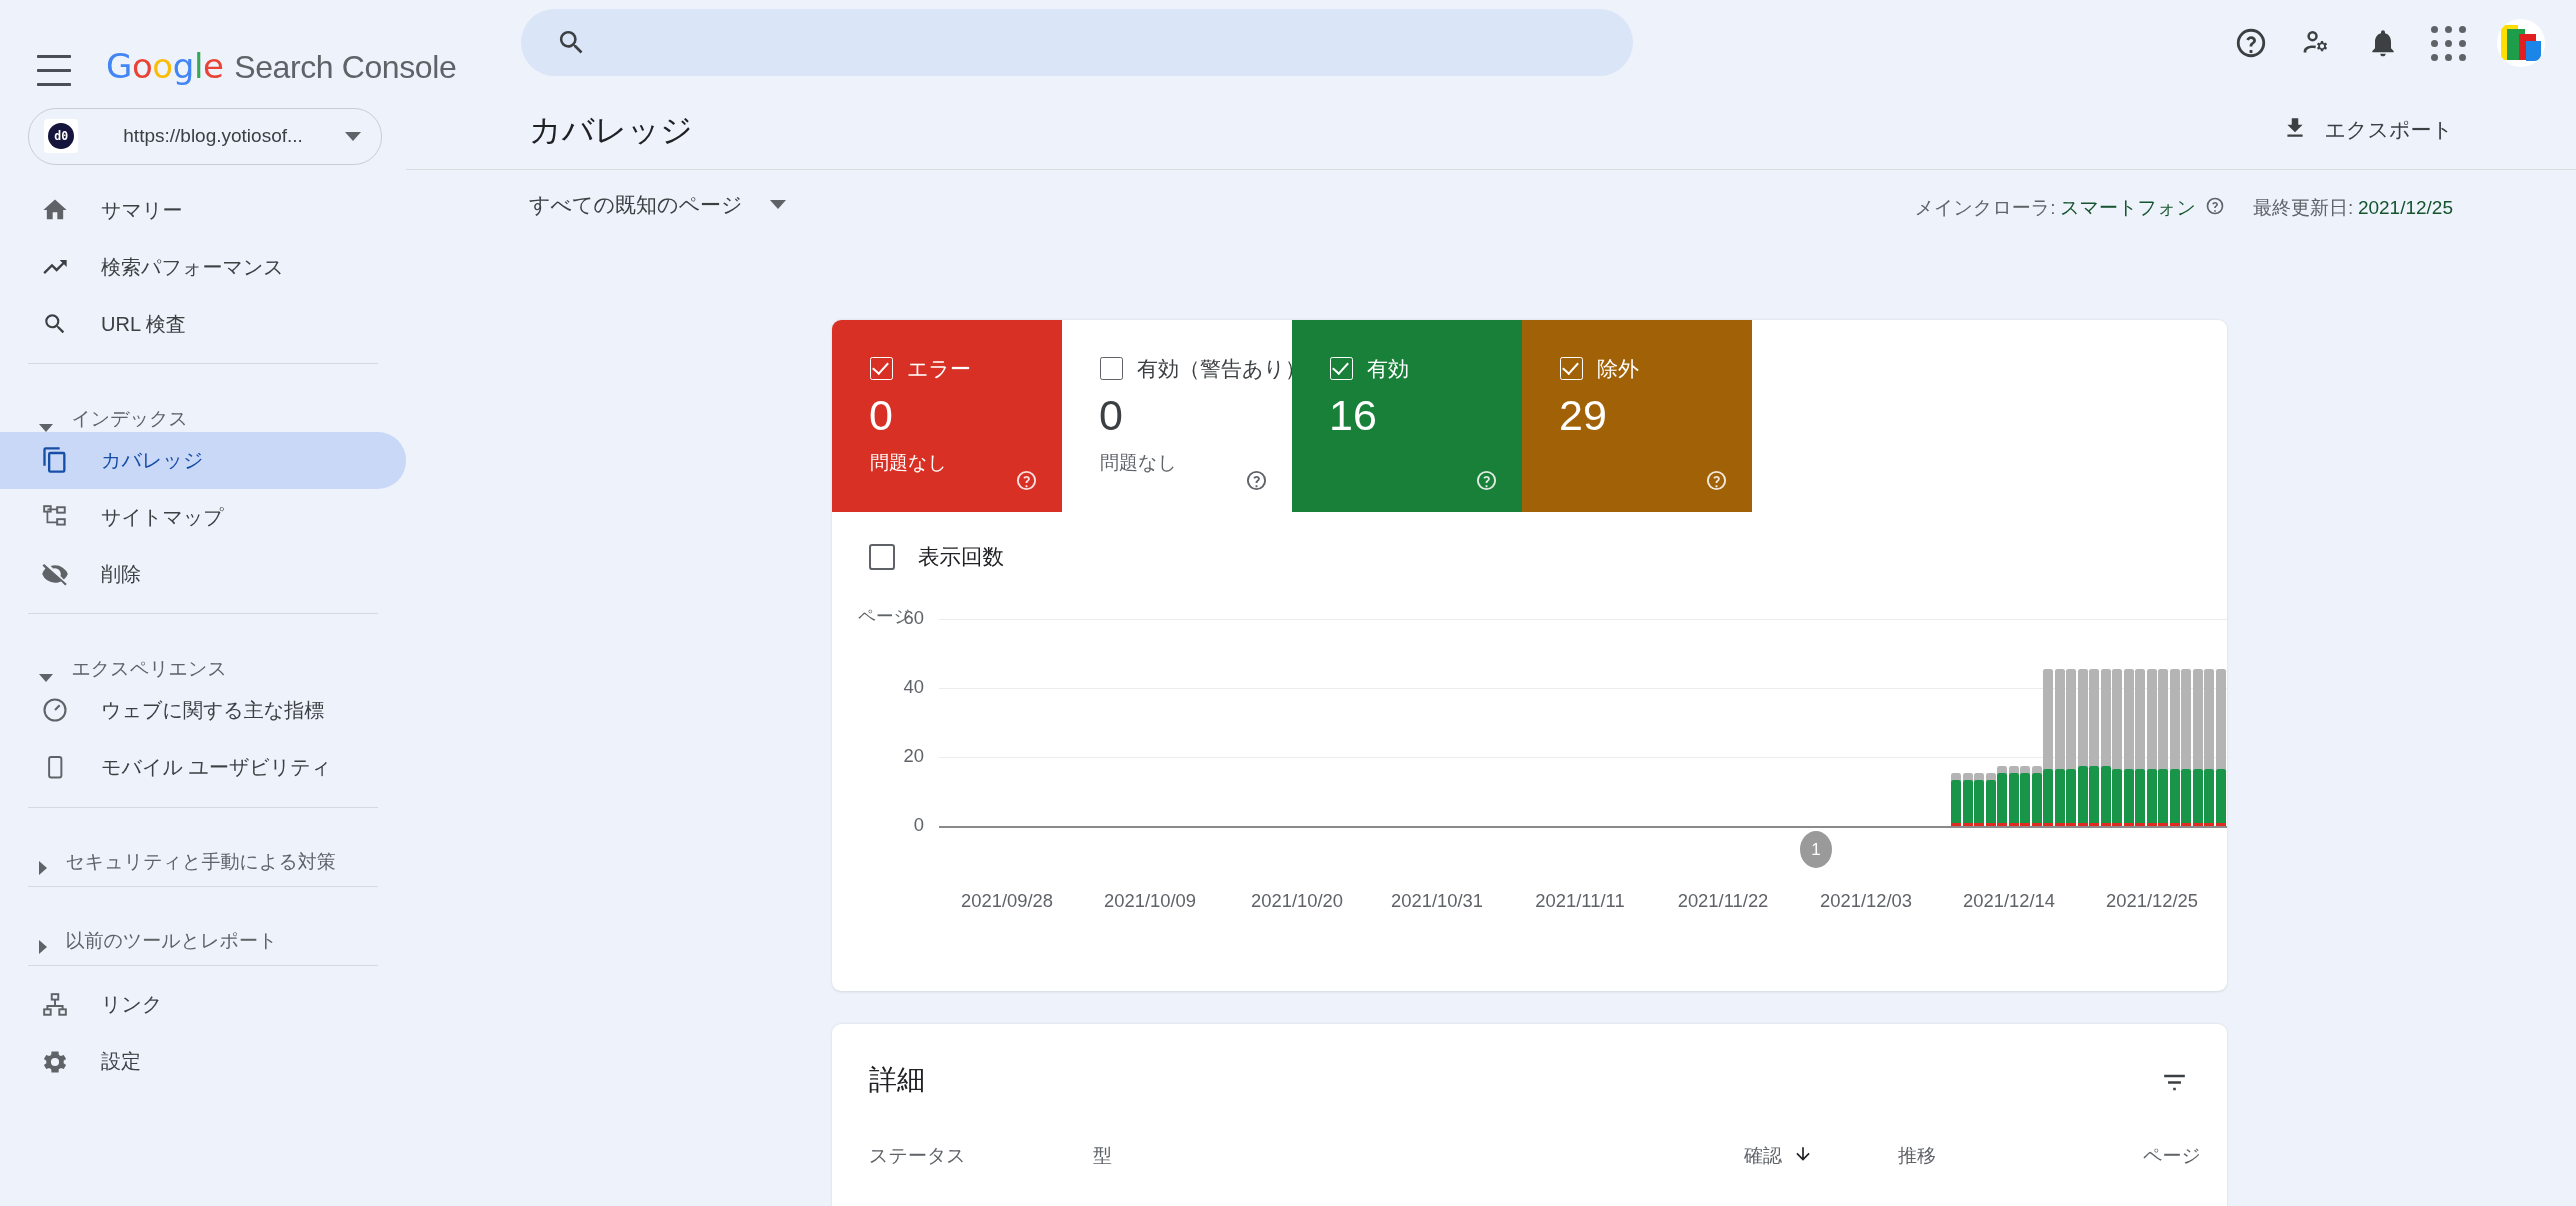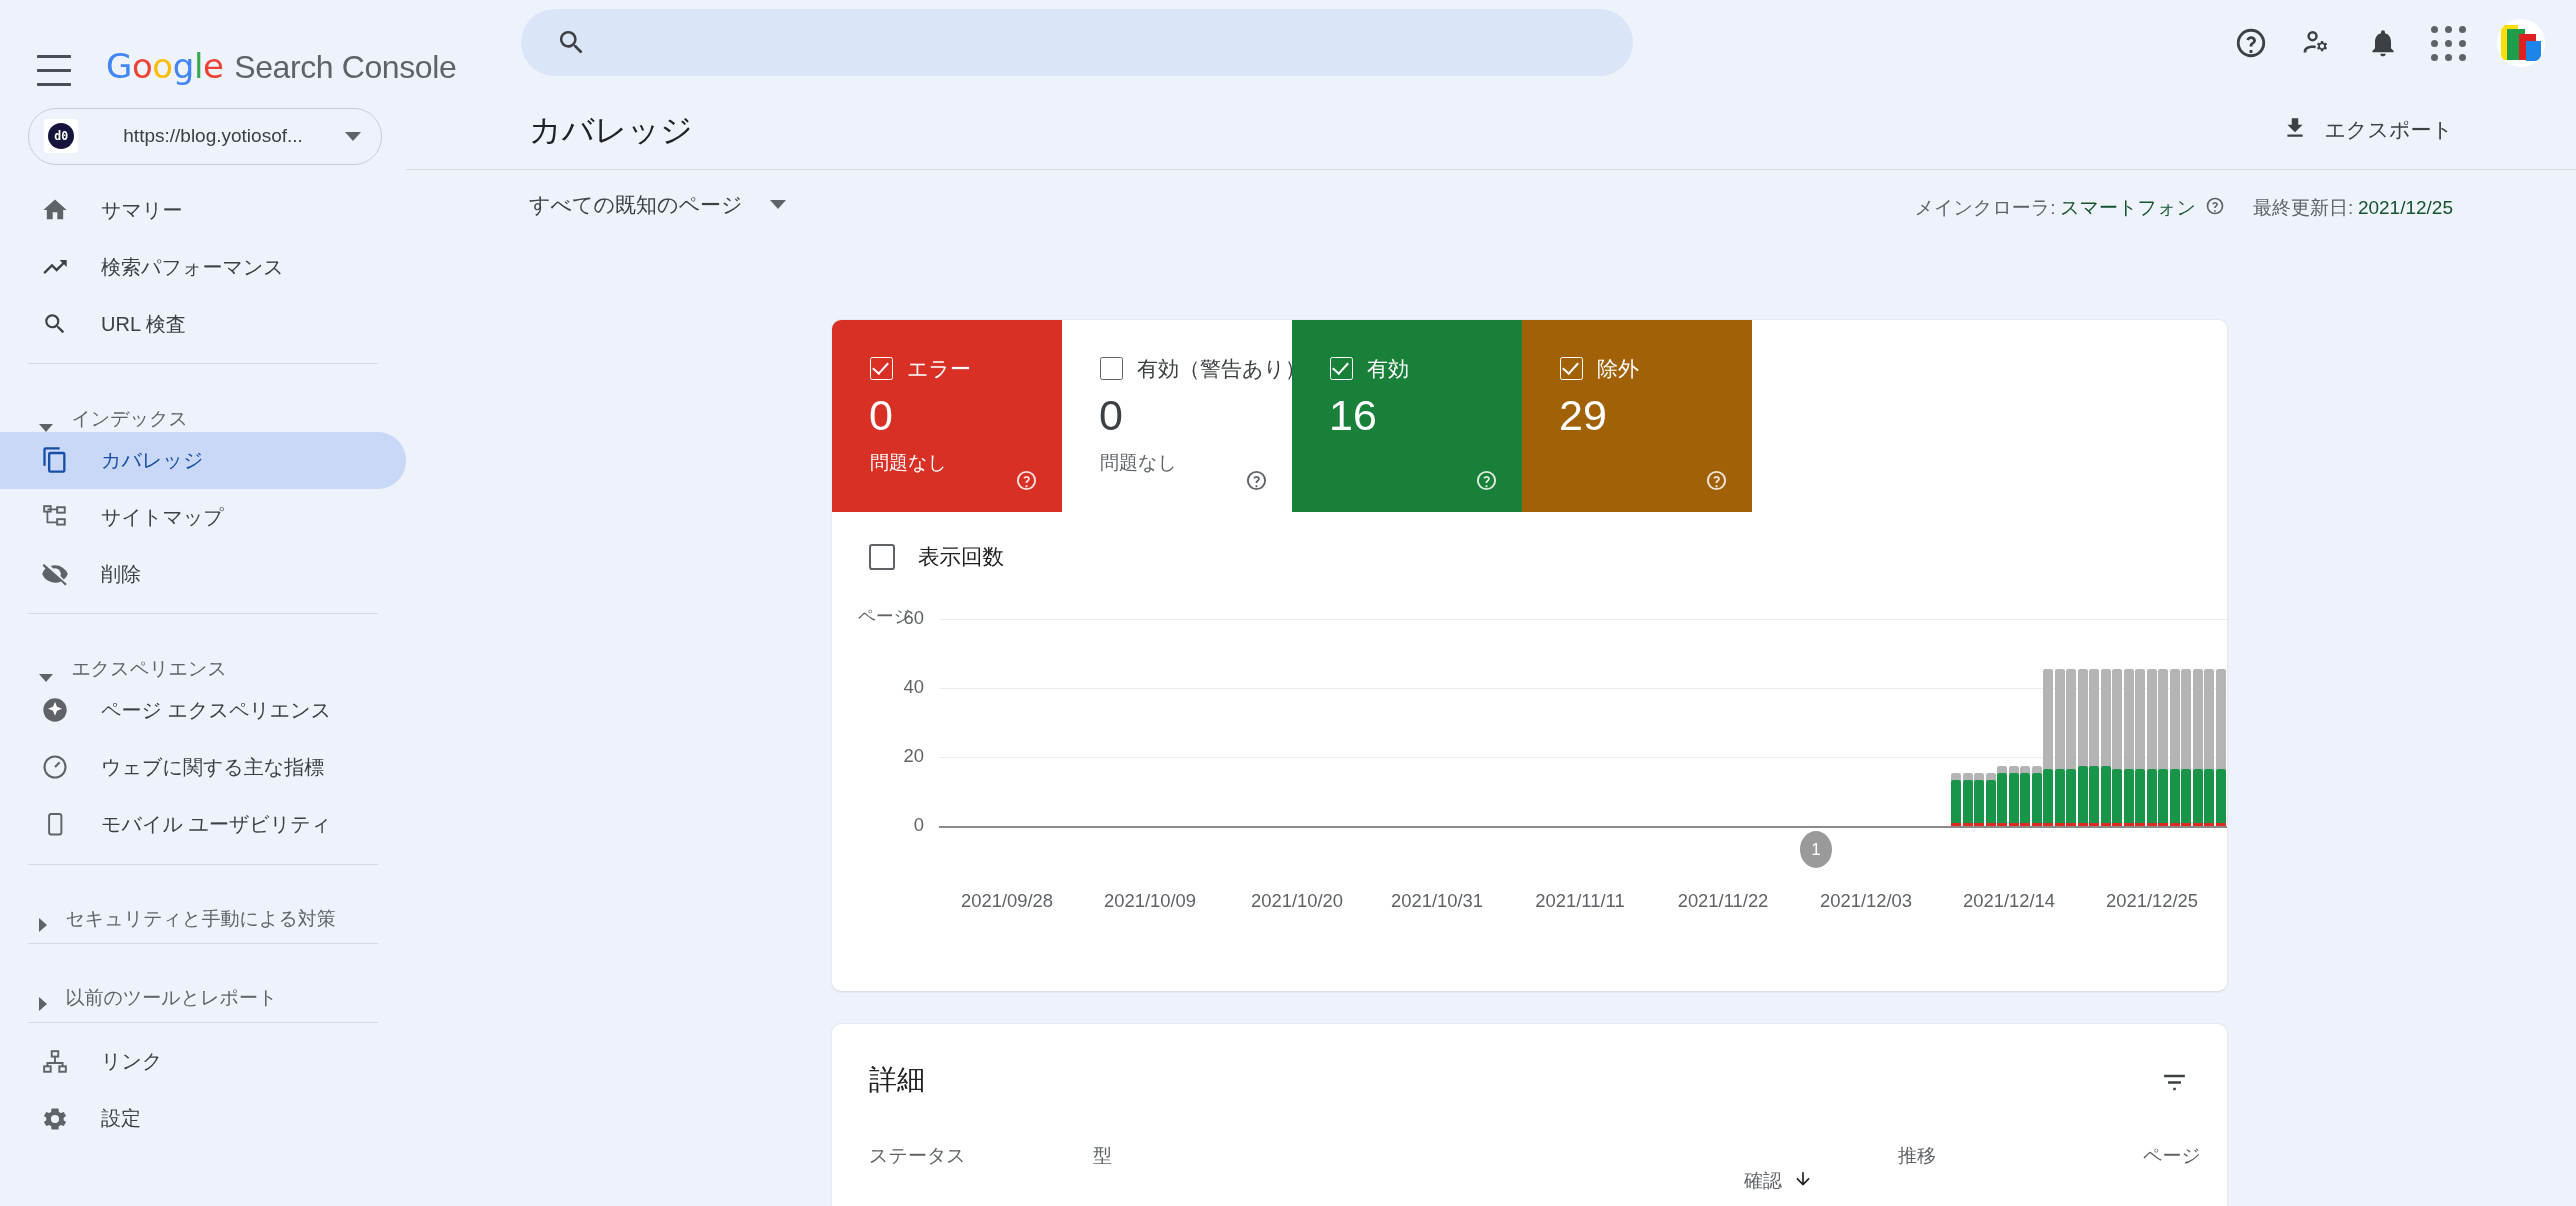--- a/index.html
+++ b/index.html
@@ -143,21 +143,21 @@
   #xaxis { position:absolute; left:107px; top:552px; width:1288px; height:46px; }
   .xtick { position:absolute; font-size:18.4px; color:#5f6368; white-space:nowrap;
     transform:translateX(-50%); }
 
   
   #detailcard { position:absolute; left:832px; top:1024px; width:1395px; height:184px;
     background:#fff; border-radius:9.2px 9.2px 0 0; box-shadow:0 0.8px 2.3px rgba(60,64,67,.15); overflow:hidden; }
   #detailtitle { position:absolute; left:37px; top:37px; font-size:28px; color:#202124; }
   #filtericon { position:absolute; right:37px; top:43px; cursor:pointer; }
   .thead { position:absolute; top:119px; font-size:19px; color:#5f6368; white-space:nowrap; }
-  #th0{left:37px;} #th1{left:261px;} #th2{left:912px;display:flex;align-items:center;margin-top:25px;}
+  #th0{left:37px;} #th1{left:261px;} #th2{left:912px;display:flex;align-items:center;}
   #th3{left:1066px;} #th4{left:1311px;}
   #th2 .arrow{ margin-left:10.7px; }
 </style>
 </head>
 <body>
 
 <div id="topbar">
   <div id="hamburger">
       <i></i>
       <i></i>
@@ -297,29 +297,20 @@
     <span class="lbl">削除</span>
   </div>
 
   <div class="sepline"></div>
 
   <div class="grouphdr open">
     <span class="tri"></span>
     <span class="lbl">エクスペリエンス</span>
   </div>
 
-  <div class="navitem">
-    <span class="ico">
-      <svg width="28" height="28" viewBox="0 0 24 24">
-          <circle cx="12" cy="12" r="10" fill="#5f6368"></circle>
-          <path fill="#fff" d="M12 5l1.7 4.3L18 11l-4.3 1.7L12 17l-1.7-4.3L6 11l4.3-1.7z"></path>
-        </svg>
-    </span>
-    <span class="lbl">ページ エクスペリエンス</span>
-  </div>
 
   <div class="navitem">
     <span class="ico">
       <svg width="28" height="28" viewBox="0 0 24 24">
           <g fill="none" stroke="#5f6368" stroke-width="1.8">
             <circle cx="12" cy="12" r="9"></circle>
             <path d="M12 12l4-4"></path>
           </g>
         </svg>
     </span>

